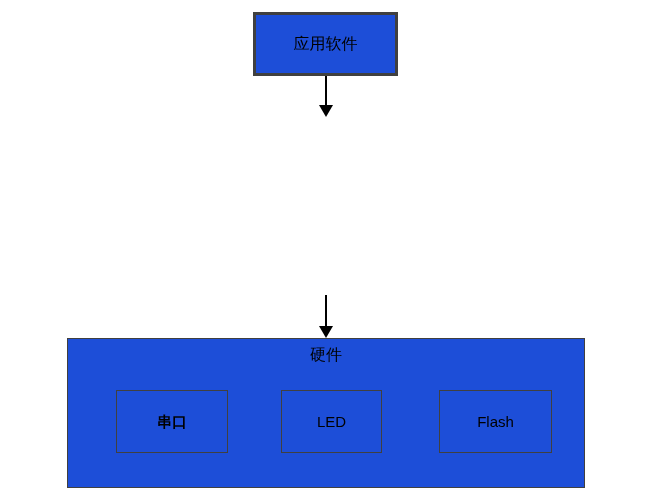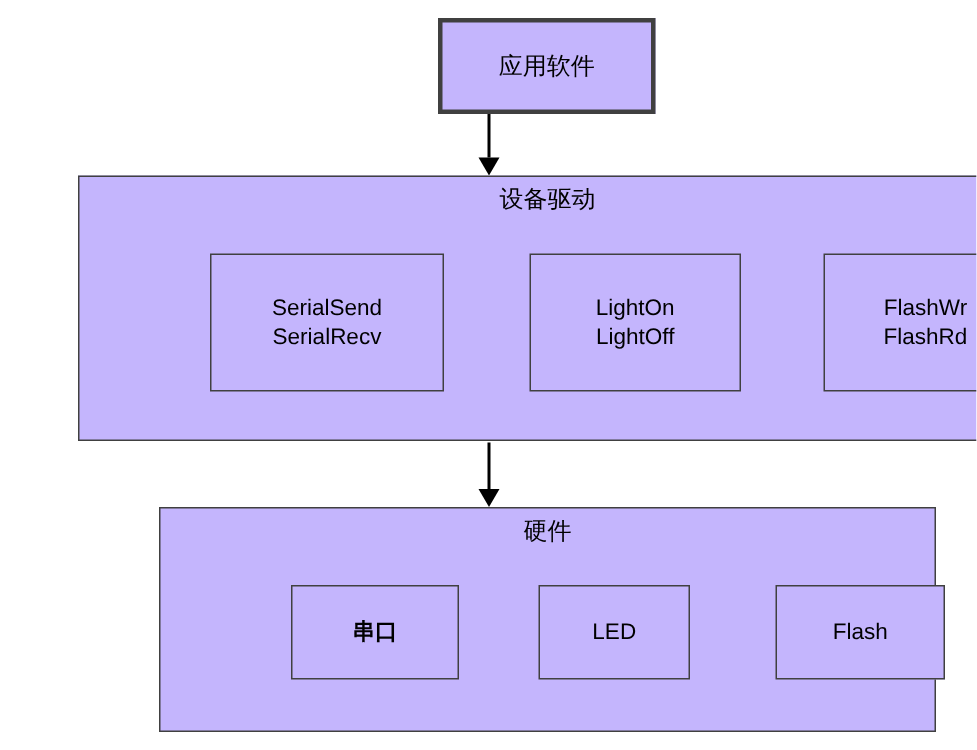--- a/index.html
+++ b/index.html
@@ -10,23 +10,22 @@
   }
   .canvas {
     position: relative;
     width: 651px;
     height: 500px;
     background: #ffffff;
     overflow: hidden;
   }
   .box {
     position: absolute;
-    background: #c4b5fd;
+    background: #1d4ed8;
     border: 1px solid #404040;
-    margin-left: 39px;
   }
   .app-box {
     left: 253px; top: 12px; width: 145px; height: 64px;
     border-width: 3px;
     display: flex; align-items: center; justify-content: center;
     font-size: 16px;
   }
   .driver-box { left: 13px; top: 117px; width: 626px; height: 177px; }
   .hw-box     { left: 67px; top: 338px; width: 518px; height: 150px; padding-left: 40px; }
   .layer-title {
@@ -70,38 +69,20 @@
 
   <div class="box app-box">
     <span>应用软件</span>
   </div>
 
   <div class="arrow arrow-1">
     <div class="arrow-line"></div>
     <div class="arrow-head"></div>
   </div>
 
-  <div class="box driver-box">
-    <div class="layer-title">设备驱动</div>
-
-    <div class="box module m-serial">
-      <span>SerialSend</span>
-      <span>SerialRecv</span>
-    </div>
-
-    <div class="box module m-light">
-      <span>LightOn</span>
-      <span>LightOff</span>
-    </div>
-
-    <div class="box module m-flashfn">
-      <span>FlashWr</span>
-      <span>FlashRd</span>
-    </div>
-  </div>
 
   <div class="arrow arrow-2">
     <div class="arrow-line"></div>
     <div class="arrow-head"></div>
   </div>
 
   <div class="box hw-box">
     <div class="layer-title">硬件</div>
 
     <div class="box module m-uart">

